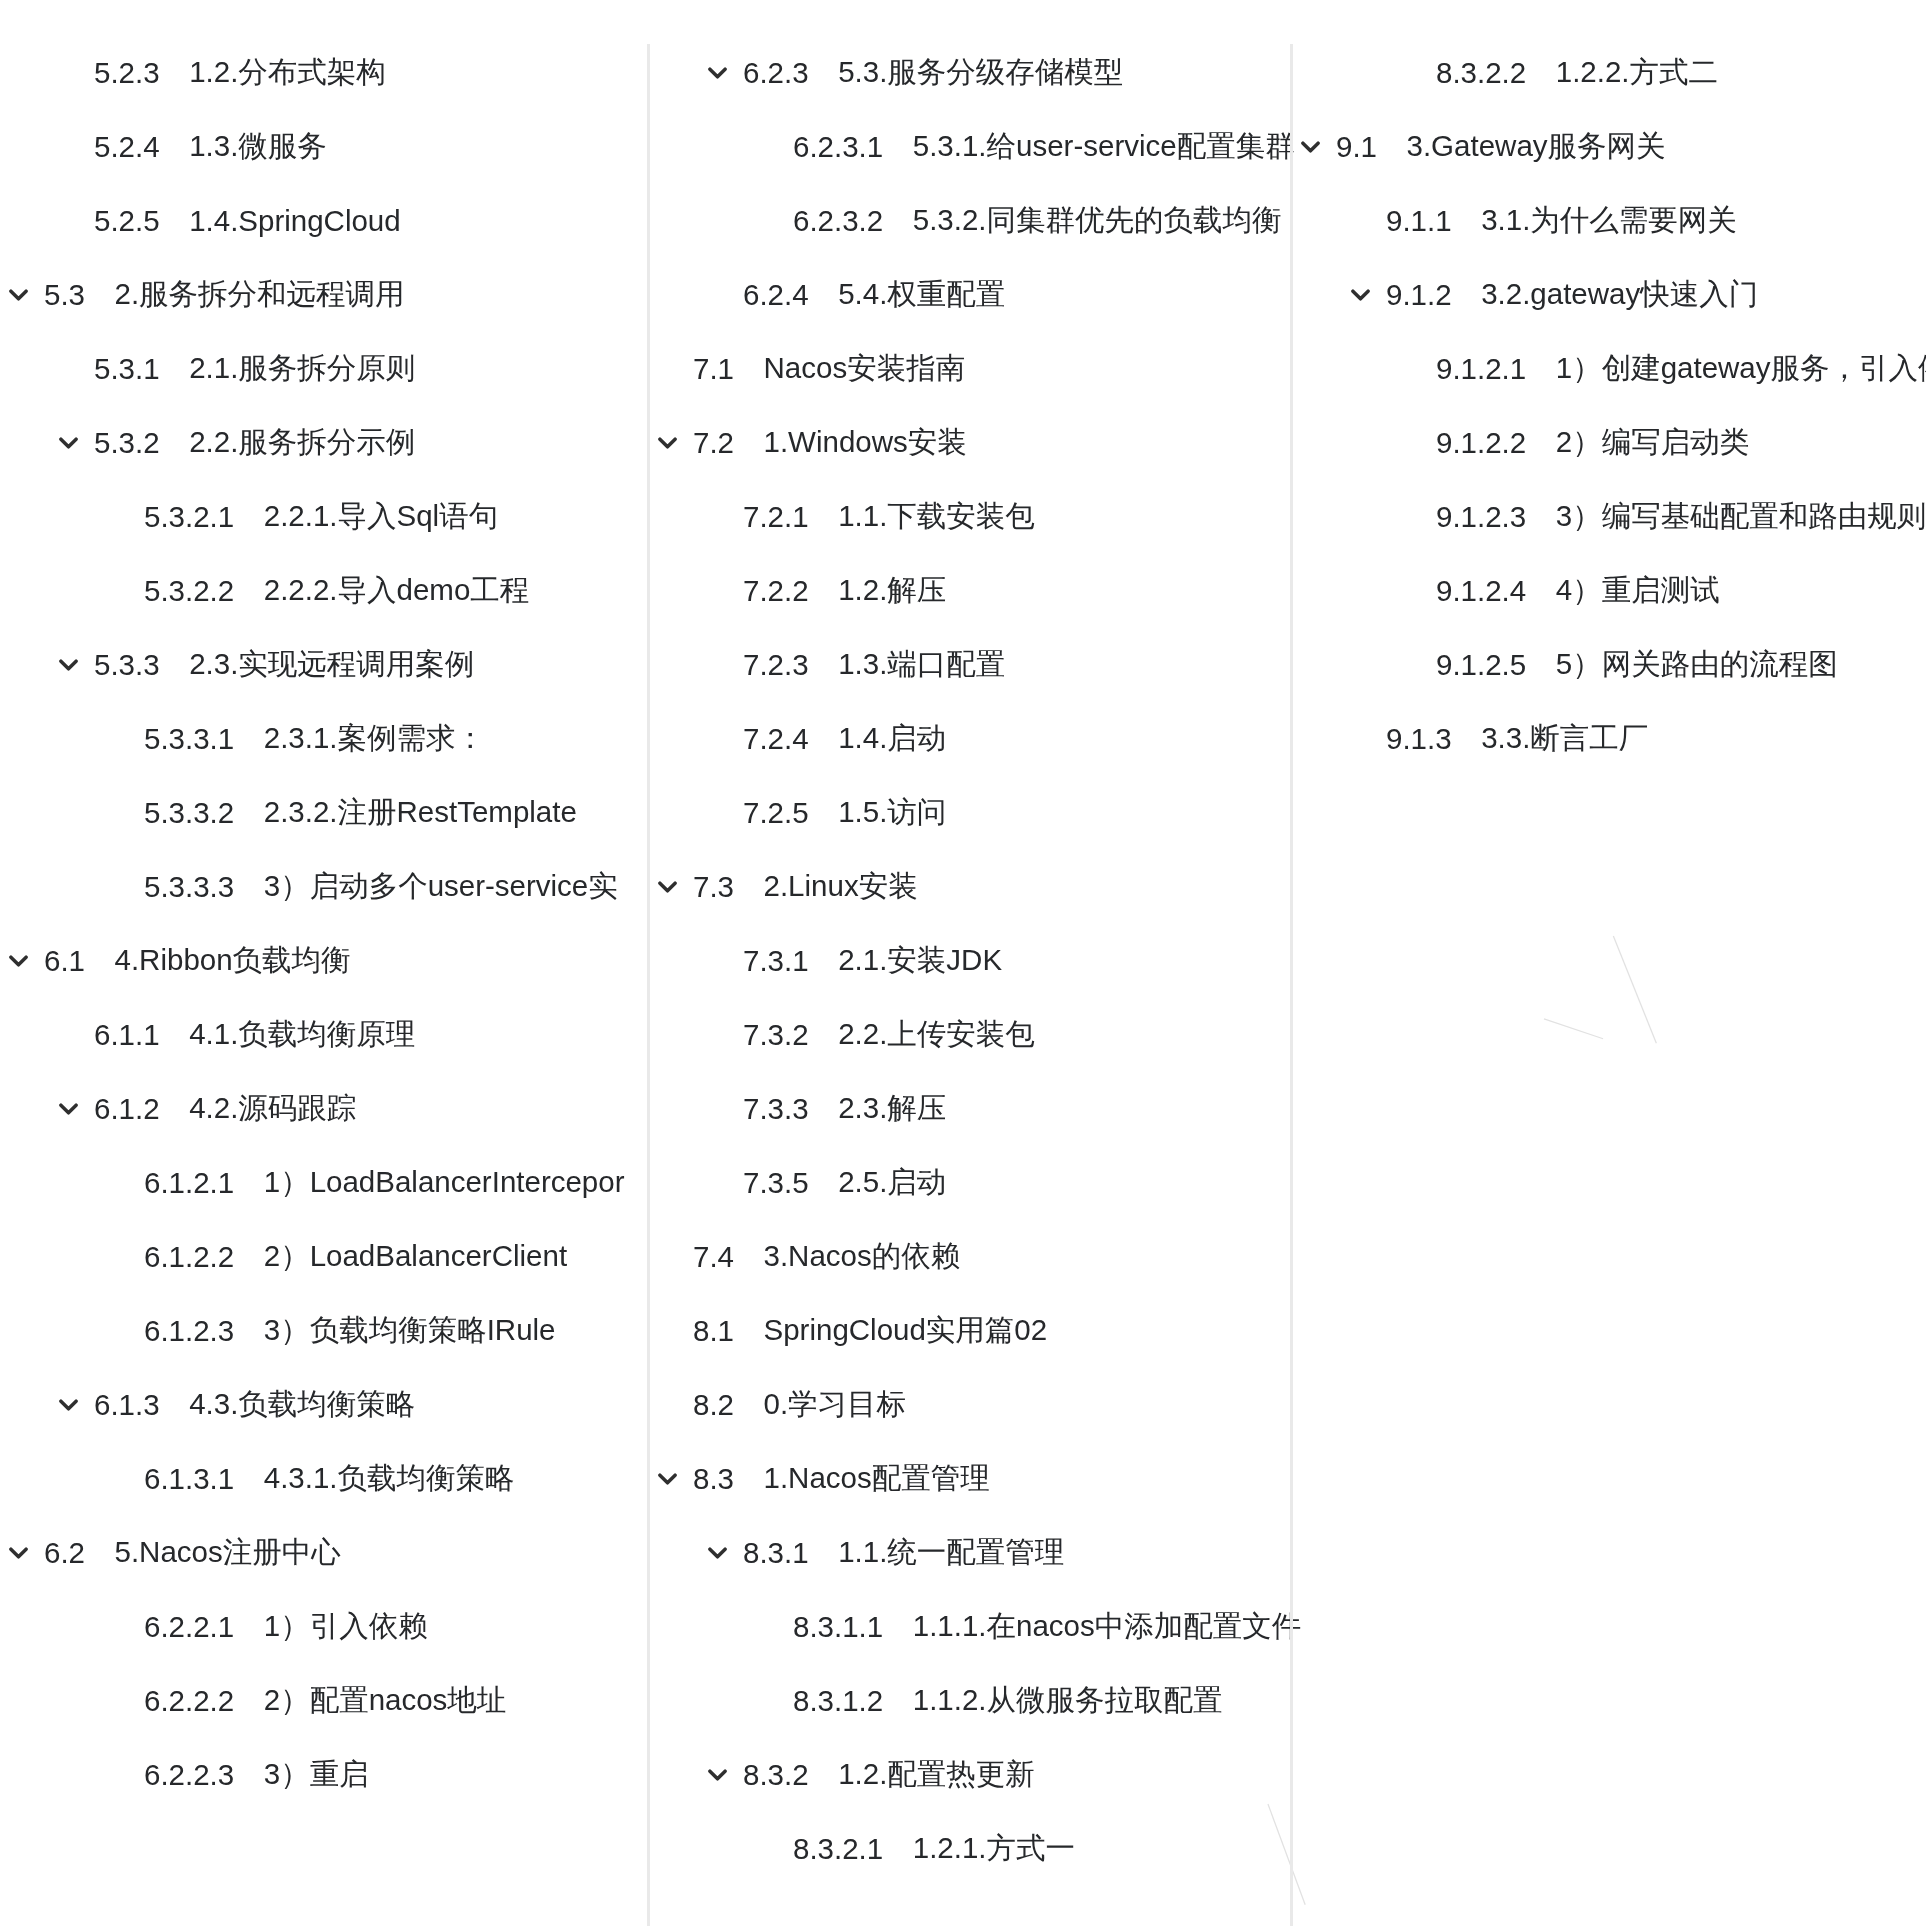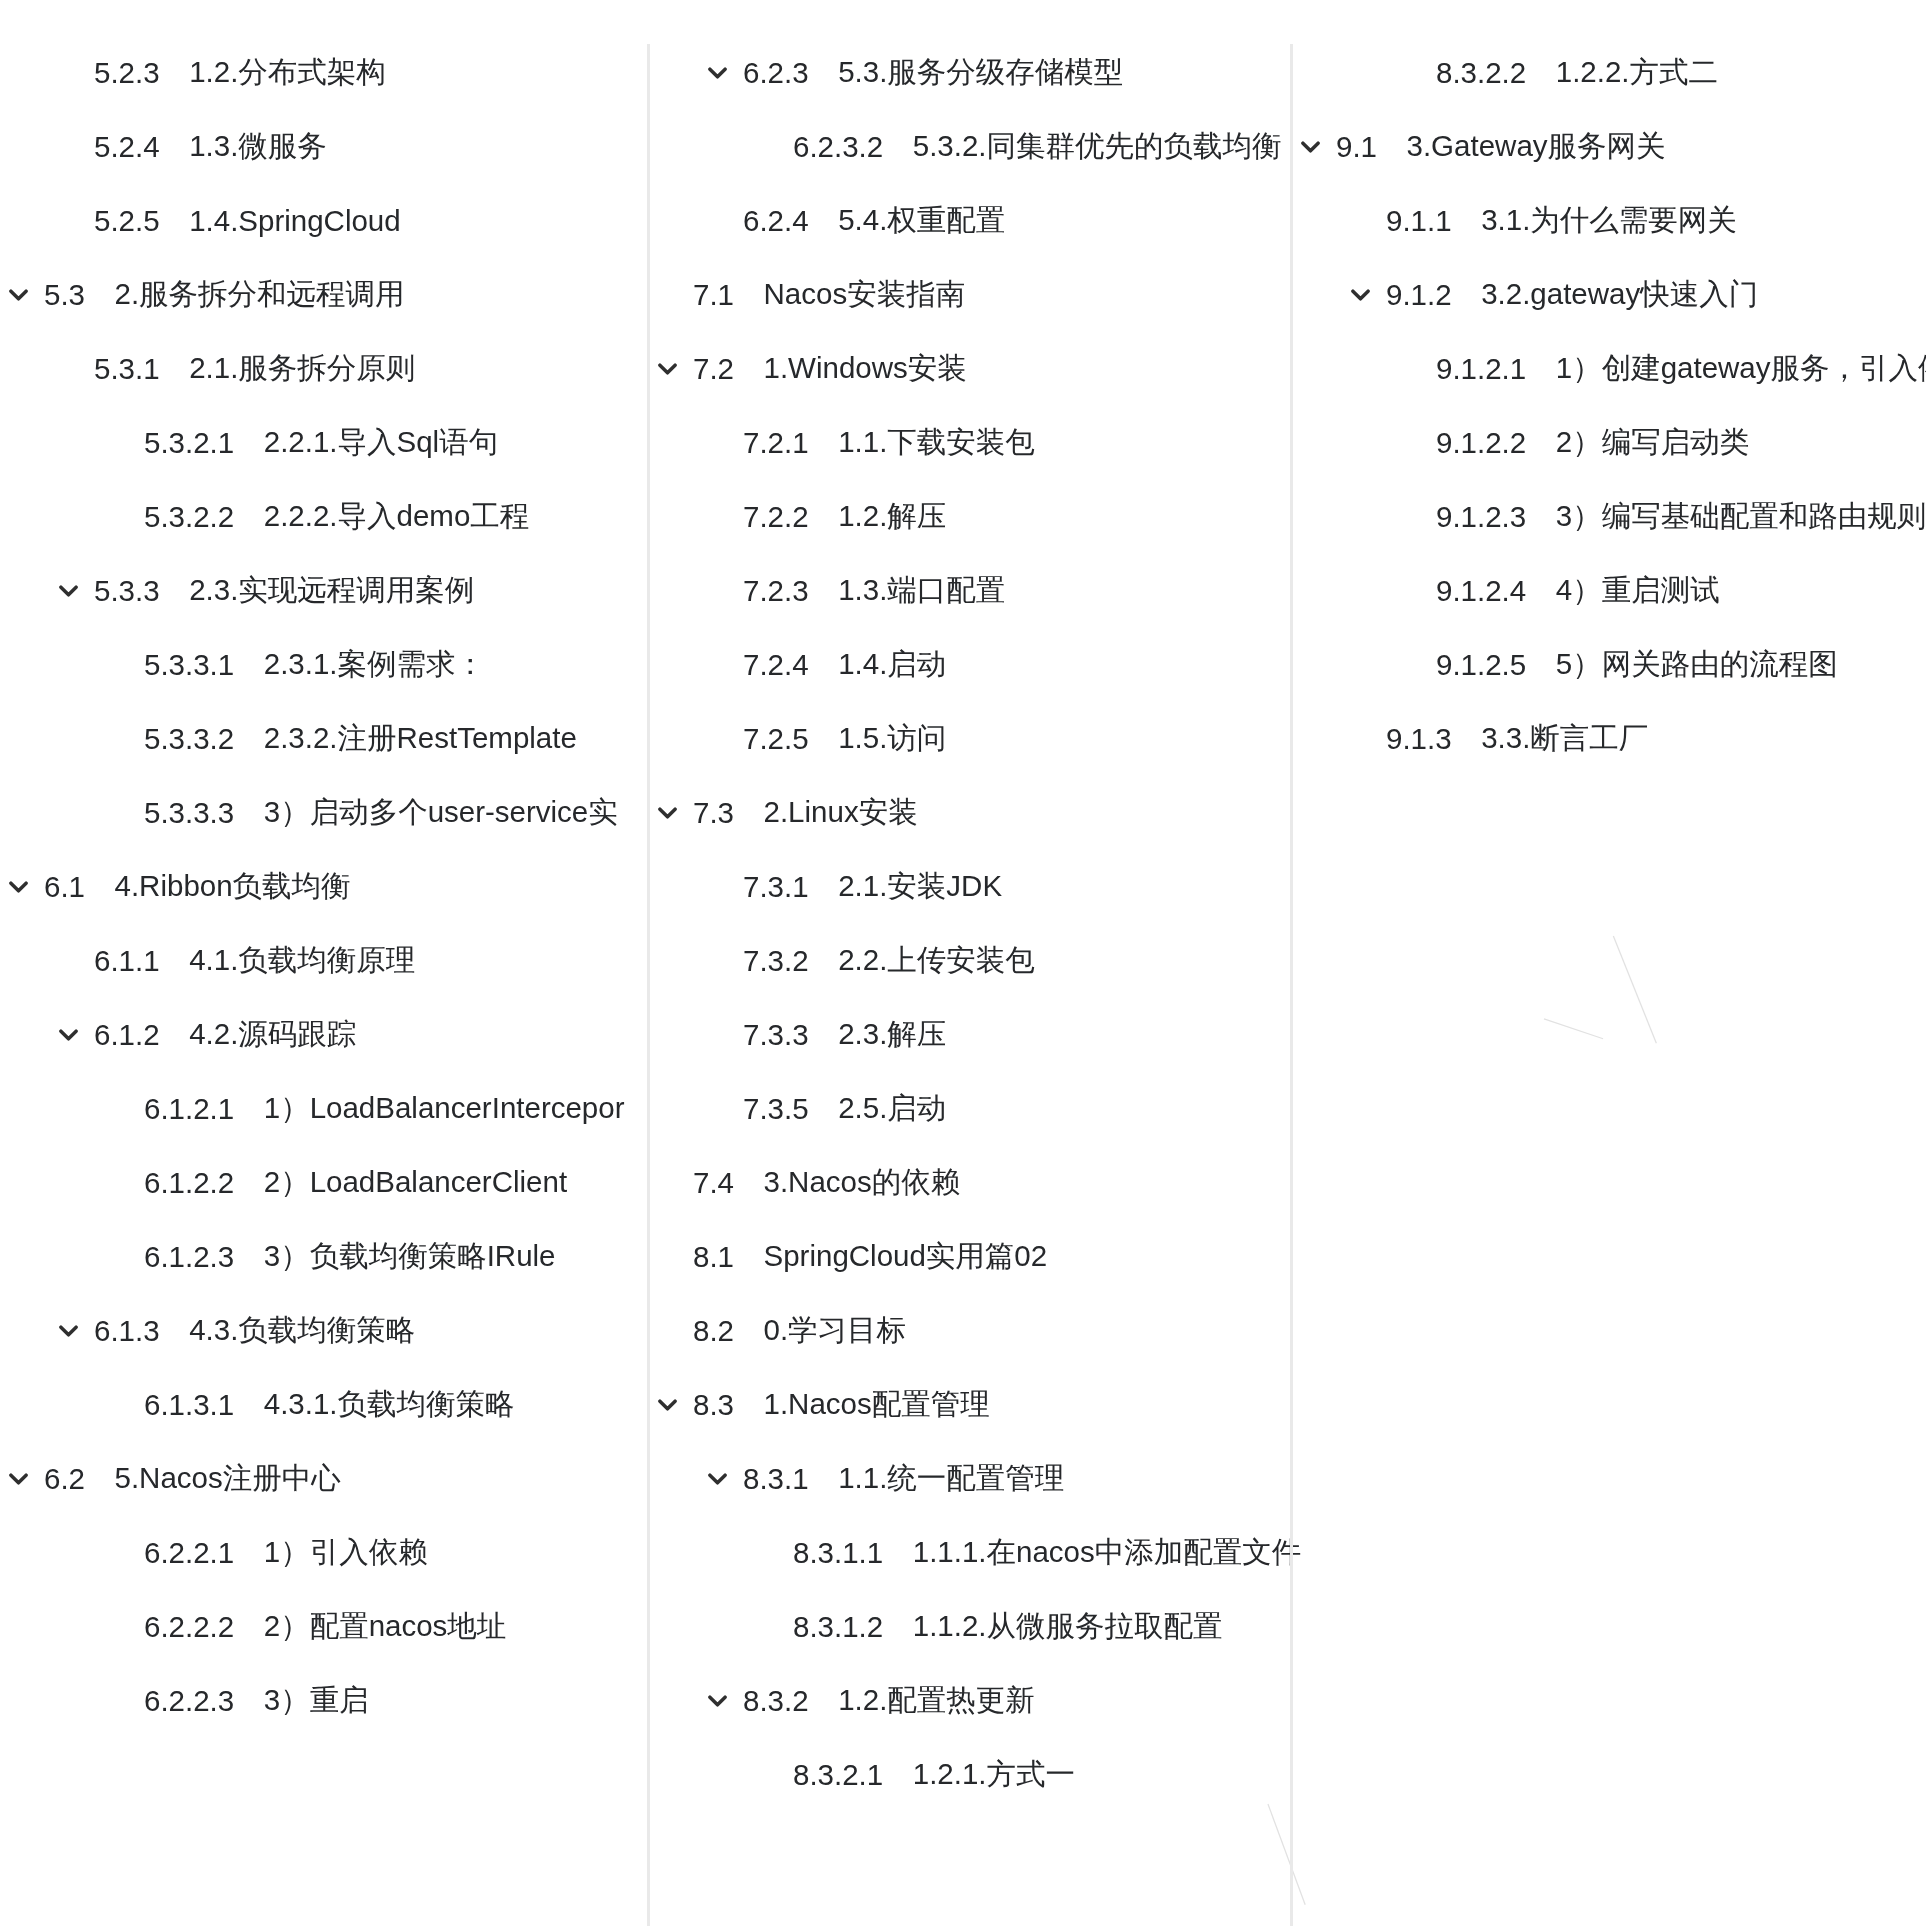--- a/index.html
+++ b/index.html
@@ -92,20 +92,27 @@
         <svg class="chev" viewBox="0 0 30 22">
           <polyline points="3,5 15,17 27,5" fill="none" stroke="#2f2f2f" stroke-width="5.5" stroke-linecap="round" stroke-linejoin="round"></polyline>
         </svg>
         <span class="num">5.3</span>
         <span class="title">2.服务拆分和远程调用</span>
       </div>
       <div class="row lvl-3">
         <span class="num">5.3.1</span>
         <span class="title">2.1.服务拆分原则</span>
       </div>
+      <div class="row lvl-3">
+        <svg class="chev" viewBox="0 0 30 22">
+          <polyline points="3,5 15,17 27,5" fill="none" stroke="#2f2f2f" stroke-width="5.5" stroke-linecap="round" stroke-linejoin="round"></polyline>
+        </svg>
+        <span class="num">5.3.2</span>
+        <span class="title">2.2.服务拆分示例</span>
+      </div>
       <div class="row lvl-4">
         <span class="num">5.3.2.1</span>
         <span class="title">2.2.1.导入Sql语句</span>
       </div>
       <div class="row lvl-4">
         <span class="num">5.3.2.2</span>
         <span class="title">2.2.2.导入demo工程</span>
       </div>
       <div class="row lvl-3">
         <svg class="chev" viewBox="0 0 30 22">
@@ -188,20 +195,24 @@
       </div>
     </div>
   <div class="vdiv vdiv-1"></div>
   <div class="col col-1">
       <div class="row lvl-3">
         <svg class="chev" viewBox="0 0 30 22">
           <polyline points="3,5 15,17 27,5" fill="none" stroke="#2f2f2f" stroke-width="5.5" stroke-linecap="round" stroke-linejoin="round"></polyline>
         </svg>
         <span class="num">6.2.3</span>
         <span class="title">5.3.服务分级存储模型</span>
+      </div>
+      <div class="row lvl-4">
+        <span class="num">6.2.3.1</span>
+        <span class="title">5.3.1.给user-service配置集群</span>
       </div>
       <div class="row lvl-4">
         <span class="num">6.2.3.2</span>
         <span class="title">5.3.2.同集群优先的负载均衡</span>
       </div>
       <div class="row lvl-3">
         <span class="num">6.2.4</span>
         <span class="title">5.4.权重配置</span>
       </div>
       <div class="row lvl-2">

